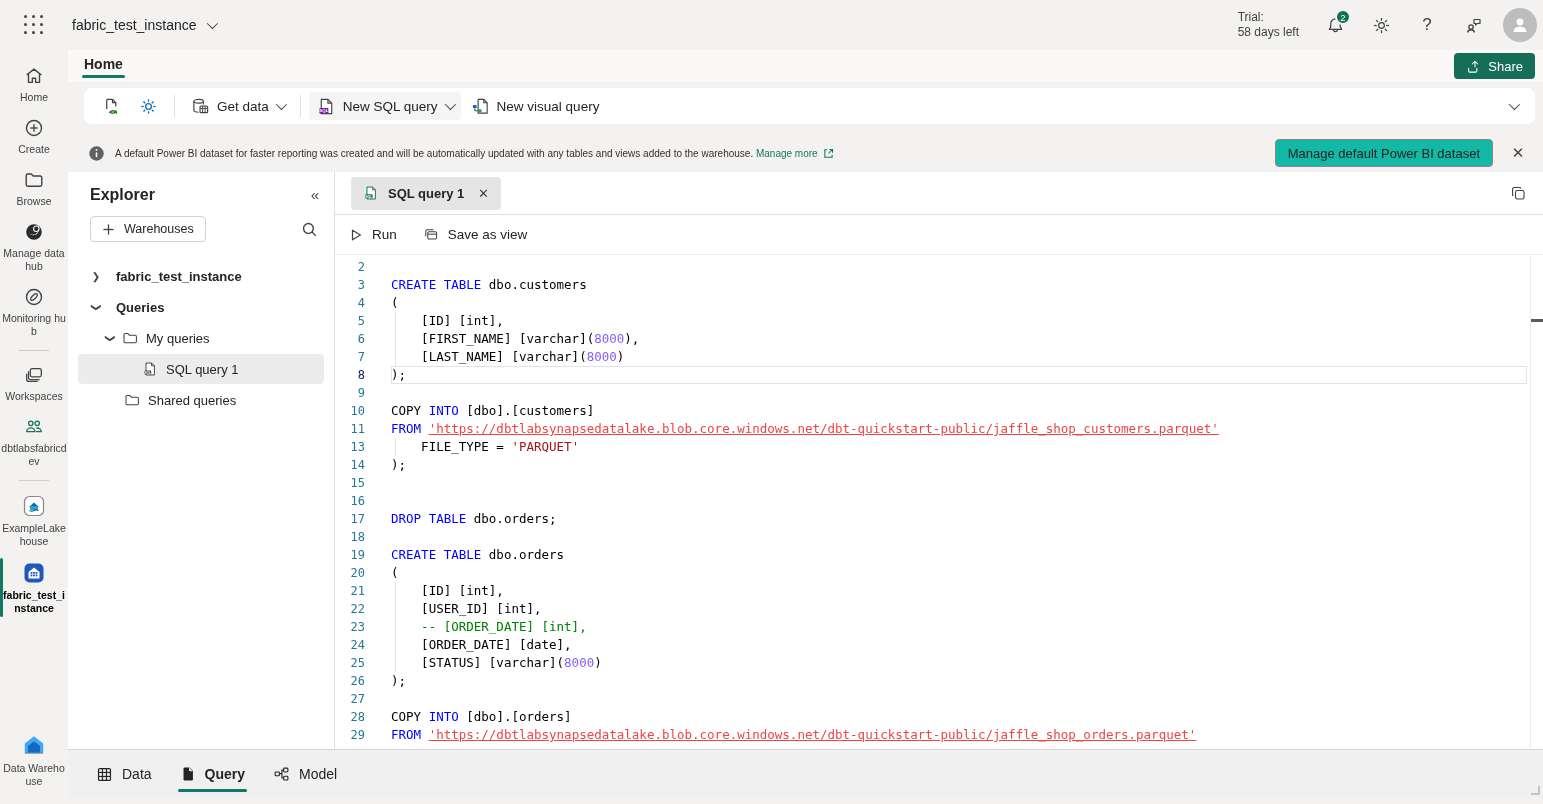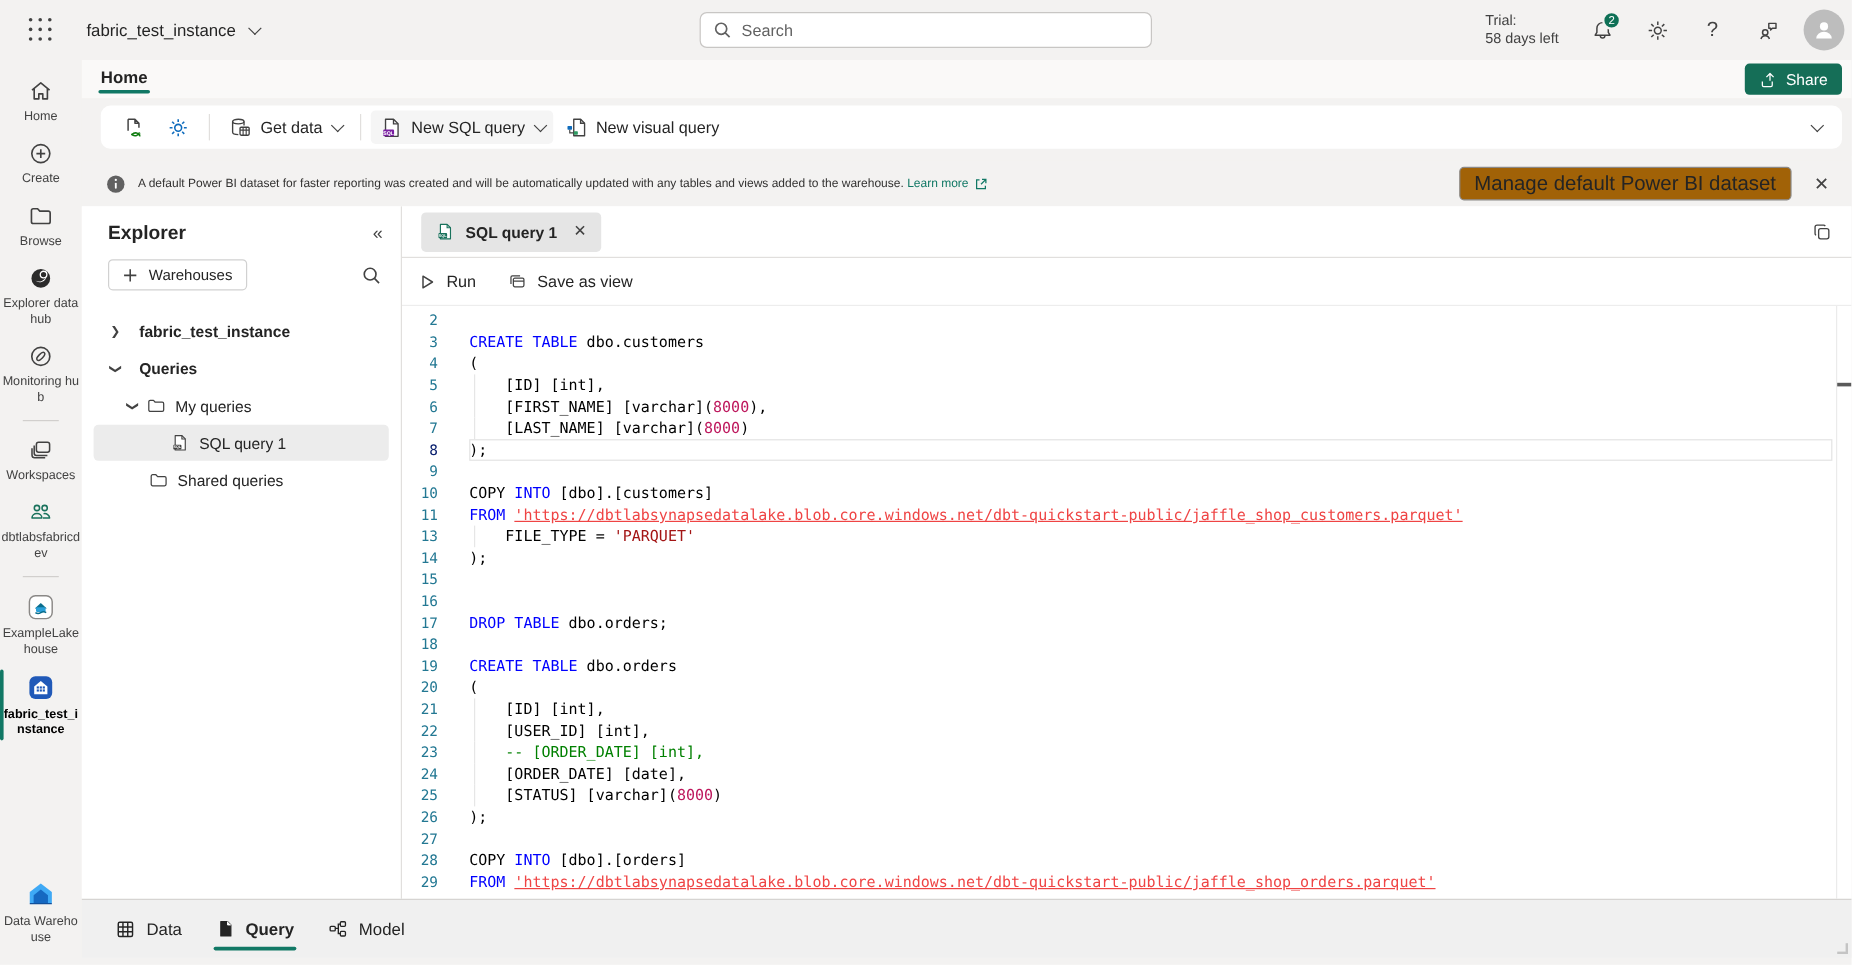--- a/index.html
+++ b/index.html
@@ -43,21 +43,21 @@
   .toolbar { background:#fff; border-radius:8px; height:36px; flex:1; display:flex; align-items:center; padding:0 10px; gap:2px; }
   .tool-btn { height:28px; display:flex; align-items:center; gap:7px; padding:0 8px; border-radius:4px; cursor:pointer; font-size:13.5px; color:#242424; background:transparent; border:none; font-family:inherit; }
   .tool-btn.hl { background:#f5f5f5; }
   .tool-sep { width:1px; height:22px; background:#e1dfdd; margin:0 6px; }
   .chev { display:inline-block; width:8px; height:8px; border-right:1.4px solid #424242; border-bottom:1.4px solid #424242; transform:rotate(45deg) translateY(-2px); }
   .toolbar .collapse { margin-left:auto; }
 
   .banner { height:38px; margin-top:4px; display:flex; align-items:center; padding:0 10px 0 20px; gap:10px; background:#f3f2f1; }
   .banner .msg { font-size:10px; color:#323130; }
   .banner .learn { color:#117865; display:inline-flex; align-items:center; gap:4px; cursor:pointer; text-decoration:none; }
-  .manage-btn { margin-left:auto; background:#a16207; border:1px solid #8a8886; border-radius:4px; height:28px; padding:0 12px; font-size:17px; font-family:inherit; color:#242424; cursor:pointer; white-space:nowrap; }
+  .manage-btn { margin-left:auto; background:#14b8a6; border:1px solid #8a8886; border-radius:4px; height:28px; padding:0 12px; font-size:13px; font-family:inherit; color:#242424; cursor:pointer; white-space:nowrap; }
   .banner .close-x { width:30px; height:30px; display:flex; align-items:center; justify-content:center; font-size:15px; color:#424242; cursor:pointer; }
 
   .work-row { flex:1; display:flex; min-height:0; background:#fff; }
 
   
   .explorer { width:267px; border-right:1px solid #e1dfdd; background:#fff; display:flex; flex-direction:column; }
   .exp-head { display:flex; align-items:flex-start; justify-content:space-between; padding:14px 16px 10px 22px; }
   .exp-title { font-size:16px; font-weight:bold; color:#242424; }
   .exp-collapse { font-size:15px; color:#424242; cursor:pointer; letter-spacing:-1px; }
   .exp-actions { display:flex; align-items:center; padding:2px 16px 6px 22px; }
@@ -82,21 +82,21 @@
   .run-btn, .sav-btn { display:flex; align-items:center; gap:9px; background:none; border:none; font-size:13.5px; font-family:inherit; color:#242424; cursor:pointer; }
 
   .code-area { flex:1; position:relative; overflow:hidden; padding-top:3px; font-family:"DejaVu Sans Mono","Liberation Mono",monospace; }
   .cl { display:flex; height:18px; line-height:18px; font-size:12.5px; }
   .cl .ln { flex:none; width:30px; text-align:right; color:#237893; font-size:12px; user-select:none; }
   .cl.current .ln { color:#0b216f; }
   .cl .ct { flex:1; margin-left:26px; margin-right:16px; white-space:pre; position:relative; color:#000; }
   .cl.current .ct { outline:1px solid #e3e3e3; outline-offset:-1px; }
   .cl .guide { position:absolute; left:4px; top:0; bottom:0; width:1px; background:#e6e6e6; }
   .tk.k { color:#0000ff;margin-top:12px; } .tk.s { color:#a31515; } .tk.u { color:#ef4444; text-decoration:underline; }
-  .tk.n { color:#be185d; } .tk.c { color:#008000; }
+  .tk.n { color:#8b5cf6; } .tk.c { color:#008000; }
   .oruler { position:absolute; right:0; top:0; bottom:0; width:13px; border-left:1px solid #ebebeb; background:#fff; }
   .oruler .mark { position:absolute; left:0; right:0; top:64px; height:3px; background:#5a5a5a; }
 
   
   .bottom-bar { height:49px; background:#f0f0f0; border-top:1px solid #d6d4d2; display:flex; align-items:center; padding-left:28px; gap:28px; position:relative; }
   .b-tab { display:flex; align-items:center; gap:9px; font-size:14px; color:#242424; cursor:pointer; position:relative; height:100%; }
   .b-tab.active { font-weight:bold; }
   .b-tab.active::after { content:""; position:absolute; left:-2px; right:-2px; bottom:6px; height:3px; background:#117865; border-radius:2px; }
   .resize-grip { position:absolute; right:3px; bottom:3px; width:9px; height:9px; border-right:2px solid #9a9a9a; border-bottom:2px solid #9a9a9a; opacity:.5; }
 </style>
@@ -113,27 +113,20 @@
         <i></i>
         <i></i>
         <i></i>
         <i></i>
         <i></i>
         <i></i>
     </div>
     <div class="ws-switcher">
       <span>fabric_test_instance</span>
       <span class="chev"></span>
-    </div>
-    <div class="search-box">
-      <svg width="16" height="16" viewBox="0 0 16 16">
-          <circle cx="7" cy="7" r="4.6" fill="none" stroke="#616161" stroke-width="1.4"></circle>
-          <line x1="10.4" y1="10.4" x2="14" y2="14" stroke="#616161" stroke-width="1.4"></line>
-        </svg>
-      <input type="text" placeholder="Search" style="">
     </div>
     <div class="topbar-right">
       <div class="trial">
         <div>Trial:</div>
         <div>58 days left</div>
       </div>
       <div class="tb-btn">
         <svg width="19" height="19" viewBox="0 0 20 20">
             <path d="M10 3 a5 5 0 0 1 5 5 v3.5 l1.5 2.5 H3.5 L5 11.5 V8 a5 5 0 0 1 5-5 z M8 14.5 a2 2 0 0 0 4 0" fill="none" stroke="#424242" stroke-width="1.3" stroke-linejoin="round"></path>
           </svg>
@@ -193,21 +186,21 @@
           <path d="M3.5 7 a1.6 1.6 0 0 1 1.6-1.6 h4 l2 2.2 h7.8 a1.6 1.6 0 0 1 1.6 1.6 v8 a1.6 1.6 0 0 1-1.6 1.6 H5.1 a1.6 1.6 0 0 1-1.6-1.6 z" fill="none" stroke="#424242" stroke-width="1.5" stroke-linejoin="round"></path>
         </svg>
       <span class="lbl">Browse</span>
     </div>
     <div class="rail-item">
       <svg width="22" height="22" viewBox="0 0 24 24">
           <circle cx="12" cy="12" r="8.5" fill="#2b2b2b"></circle>
           <path d="M7 14 a6 6 0 0 0 10-4 a7 7 0 0 1-10 4" fill="#fff"></path>
           <circle cx="14.5" cy="8.5" r="3" fill="#2b2b2b" stroke="#fff" stroke-width="1.2"></circle>
         </svg>
-      <span class="lbl">Explorer data hub</span>
+      <span class="lbl">Manage data hub</span>
     </div>
     <div class="rail-item">
       <svg width="22" height="22" viewBox="0 0 24 24">
           <circle cx="12" cy="12" r="8.2" fill="none" stroke="#424242" stroke-width="1.5"></circle>
           <ellipse cx="12" cy="12" rx="2" ry="4.6" transform="rotate(45 12 12)" fill="none" stroke="#424242" stroke-width="1.4"></ellipse>
         </svg>
       <span class="lbl">Monitoring hub</span>
     </div>
     <div class="rail-div"></div>
     <div class="rail-item">
@@ -343,21 +336,21 @@
     </div>
 
     <div class="banner">
       <svg width="17" height="17" viewBox="0 0 20 20">
           <circle cx="10" cy="10" r="8.5" fill="#616161"></circle>
           <rect x="9.1" y="8.5" width="1.8" height="6" rx=".9" fill="#fff"></rect>
           <circle cx="10" cy="5.8" r="1.1" fill="#fff"></circle>
         </svg>
       <span class="msg"><span>A default Power BI dataset for faster reporting was created and will be automatically updated with any tables and views added to the warehouse.</span>
         <a class="learn">
-            <span>Learn more</span>
+            <span>Manage more</span>
           <svg width="13" height="13" viewBox="0 0 16 16">
               <path d="M6.5 3.5 H3.5 v9 h9 v-3" fill="none" stroke="#117865" stroke-width="1.3"></path>
               <path d="M9 3 h4 v4 M13 3 L8 8" fill="none" stroke="#117865" stroke-width="1.3"></path>
             </svg>
         </a>
       </span>
       <button class="manage-btn">Manage default Power BI dataset</button>
       <div class="close-x">✕</div>
     </div>
 

